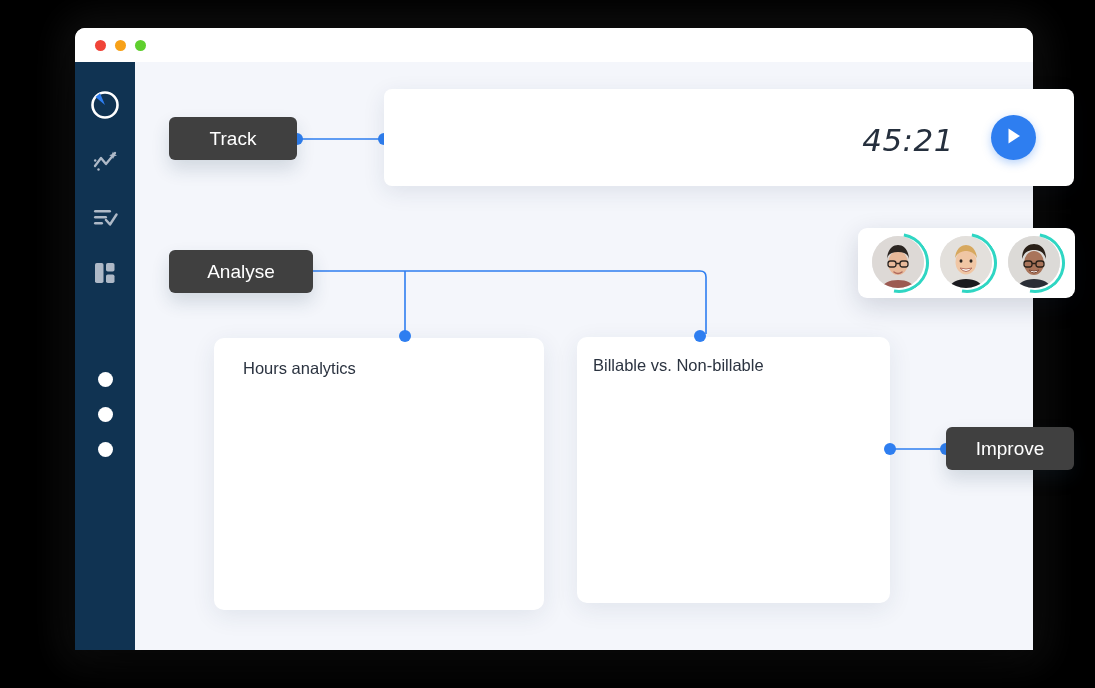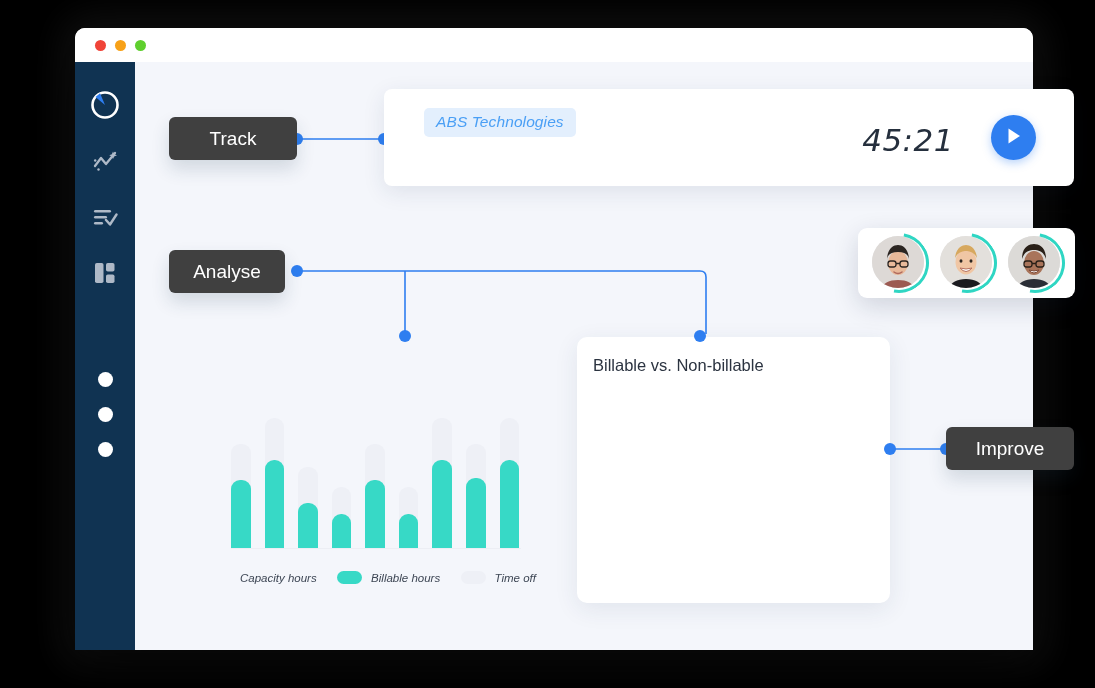--- a/index.html
+++ b/index.html
@@ -129,21 +129,21 @@
     position: absolute;
     background: #404040; color: #ffffff;
     border-radius: 6px;
     display: flex; align-items: center; justify-content: center;
     font-size: 19px;
     box-shadow: 0 9px 18px rgba(30,60,90,0.16);
     cursor: pointer;
     z-index: 8;
   }
   #badge-track   { left: 169px; top: 117px; width: 128px; height: 43px; }
-  #badge-analyse { left: 169px; top: 250px; width: 116px; height: 43px; }
+  #badge-analyse { left: 169px; top: 250px; width: 144px; height: 43px; }
   #badge-improve { left: 946px; top: 427px; width: 128px; height: 43px; z-index: 9; }
 
   
   .connectors { position: absolute; left: 0; top: 0; width: 1095px; height: 688px; z-index: 5; pointer-events: none; }
 
   
   .chart-card {
     position: absolute;
     background: #ffffff; border-radius: 10px;
     box-shadow: 0 6px 24px rgba(30,50,90,0.09);
@@ -263,21 +263,20 @@
     <circle cx="297" cy="271" r="6" fill="#2e7ef0"></circle>
     <circle cx="405" cy="336" r="6" fill="#2e7ef0"></circle>
     <circle cx="700" cy="336" r="6" fill="#2e7ef0"></circle>
 
     <line x1="890" y1="449" x2="946" y2="449" stroke="#2e7ef0" stroke-width="1.6"></line>
     <circle cx="890" cy="449" r="6" fill="#2e7ef0"></circle>
     <circle cx="946" cy="449" r="6" fill="#2e7ef0"></circle>
   </svg>
 
   <div class="timer-card">
-    <div class="client-chip">ABS Technologies</div>
     <div class="timer-value">45:21</div>
     <button class="play-btn">
       <span>
         <svg width="16" height="18" viewBox="0 0 16 18">
             <path d="M2.5 1.5 L14 9 L2.5 16.5 Z" fill="#ffffff"></path>
           </svg>
       </span>
     </button>
   </div>
 
@@ -327,20 +326,23 @@
         </svg>
       </div>
       <div class="avatar-ring"></div>
     </div>
   </div>
 
   <div class="badge" id="badge-track">Track</div>
   <div class="badge" id="badge-analyse">Analyse</div>
   <div class="badge" id="badge-improve">Improve</div>
 
+  <div class="chart-card" id="card-hours">
+    <div class="chart-title">Hours analytics</div>
+  </div>
   <div class="plot" id="plot-hours">
       <div class="bar-slot">
         <div class="bar bg" style="height: 80%; background: rgb(238, 240, 246);"></div>
         <div class="bar front" style="height: 52%; background: rgb(55, 217, 198);"></div>
       </div>
       <div class="bar-slot">
         <div class="bar bg" style="height: 100%; background: rgb(238, 240, 246);"></div>
         <div class="bar front" style="height: 68%; background: rgb(55, 217, 198);"></div>
       </div>
       <div class="bar-slot">

